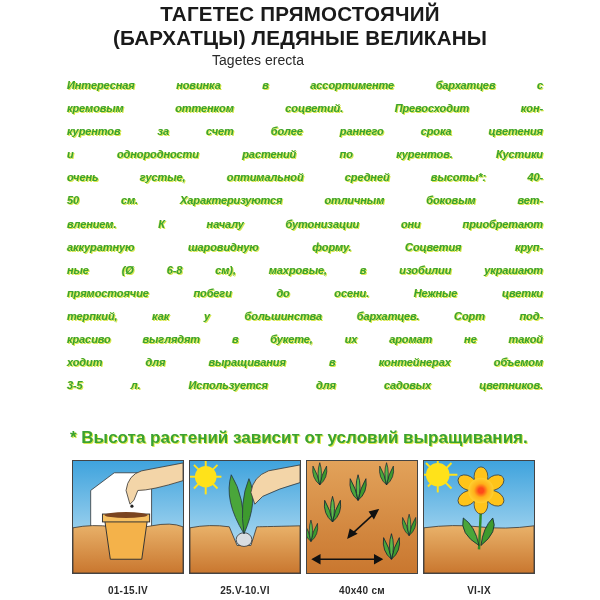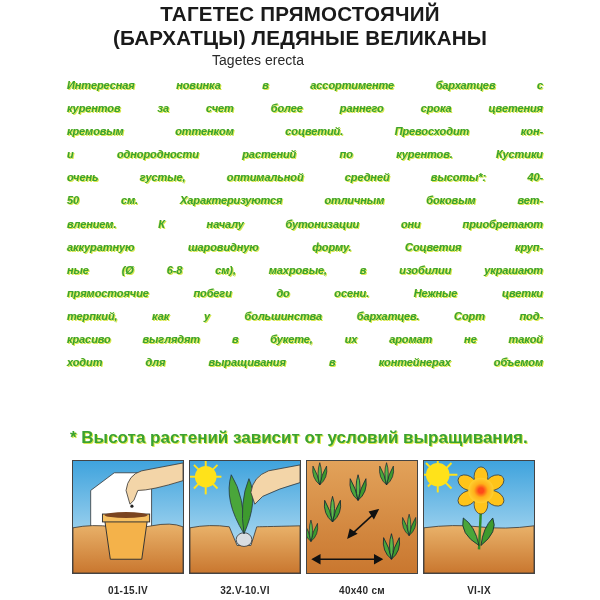--- a/index.html
+++ b/index.html
@@ -52,32 +52,33 @@
 </style>
 </head>
 <body>
 
 <div class="title l1">ТАГЕТЕС ПРЯМОСТОЯЧИЙ</div>
 <div class="title l2">(БАРХАТЦЫ) ЛЕДЯНЫЕ ВЕЛИКАНЫ</div>
 <div class="latin">Tagetes erecta</div>
 
 <div class="desc">
   <span class="desc-line">Интересная новинка в ассортименте бархатцев с</span>
+  <span class="desc-line">кремовым оттенком соцветий. Превосходит кон-</span>
   <span class="desc-line">курентов за счет более раннего срока цветения</span>
-  <span class="desc-line">кремовым оттенком соцветий. Превосходит кон-</span>
   <span class="desc-line">и однородности растений по курентов. Кустики</span>
   <span class="desc-line">очень густые, оптимальной средней высоты*: 40-</span>
   <span class="desc-line">50 см. Характеризуются отличным боковым вет-</span>
   <span class="desc-line">влением. К началу бутонизации они приобретают</span>
   <span class="desc-line">аккуратную шаровидную форму. Соцветия круп-</span>
   <span class="desc-line">ные  (Ø 6-8 см), махровые, в изобилии украшают</span>
   <span class="desc-line">прямостоячие побеги до осени. Нежные цветки</span>
   <span class="desc-line">терпкий, как у большинства бархатцев. Сорт под-</span>
   <span class="desc-line">красиво выглядят в букете, их аромат не такой</span>
   <span class="desc-line">ходит для выращивания в контейнерах объемом</span>
+  <span class="desc-line">3-5 л. Используется для садовых цветников.</span>
 </div>
 
 <div class="footnote">* Высота растений зависит от условий выращивания.</div>
 
 <div class="panels">
 
   <div class="panel" style="left:0px">
     <svg viewBox="0 0 112 114" preserveAspectRatio="none">
       <defs>
         <linearGradient id="sky1" x1="0" y1="0" x2="0" y2="1">
@@ -121,21 +122,21 @@
           <line x1="28" y1="4" x2="4" y2="28"></line>
       </g>
       <circle cx="16" cy="16" r="11" fill="#ffe21a"></circle>
       <path d="M0,68 Q20,64 40,67 L48,86 L62,86 L68,67 T112,66 L112,114 L0,114Z" fill="url(#soil2)" stroke="#333" stroke-width="0.8"></path>
       <ellipse cx="55" cy="80" rx="8" ry="7" fill="#d8dde2" stroke="#333" stroke-width="0.8"></ellipse>
       <path d="M55,74 Q34,40 42,14 Q56,36 55,74Z" fill="#4aa63a" stroke="#234" stroke-width="0.8"></path>
       <path d="M55,74 Q70,40 60,18 Q50,42 55,74Z" fill="#3e9a2e" stroke="#234" stroke-width="0.8"></path>
       <path d="M112,4 L80,10 Q64,16 62,32 L66,44 L74,36 Q90,28 112,22 Z" fill="#f3d5a8" stroke="#333" stroke-width="0.8"></path>
     </svg>
   </div>
-  <div class="plabel" style="left:115px">32.V-10.VI</div>
+  <div class="plabel" style="left:115px">25.V-10.VI</div>
 
   <div class="panel" style="left:234px">
     <svg viewBox="0 0 112 114" preserveAspectRatio="none">
       <defs>
         <linearGradient id="soil3" x1="0" y1="0" x2="0" y2="1">
             <stop offset="0" stop-color="#e2a25a"></stop>
             <stop offset="1" stop-color="#c9772f"></stop>
           </linearGradient>
         <symbol id="sprout" viewBox="0 0 24 30">
           <path d="M12,28 Q2,20 4,6 Q10,16 12,28Z" fill="#4aa63a" stroke="#123" stroke-width="0.8"></path>

